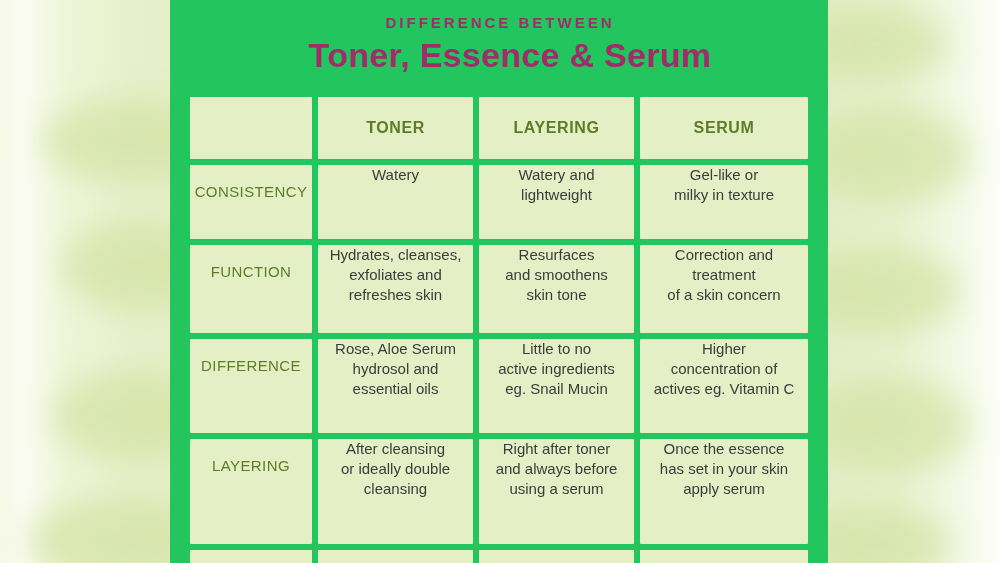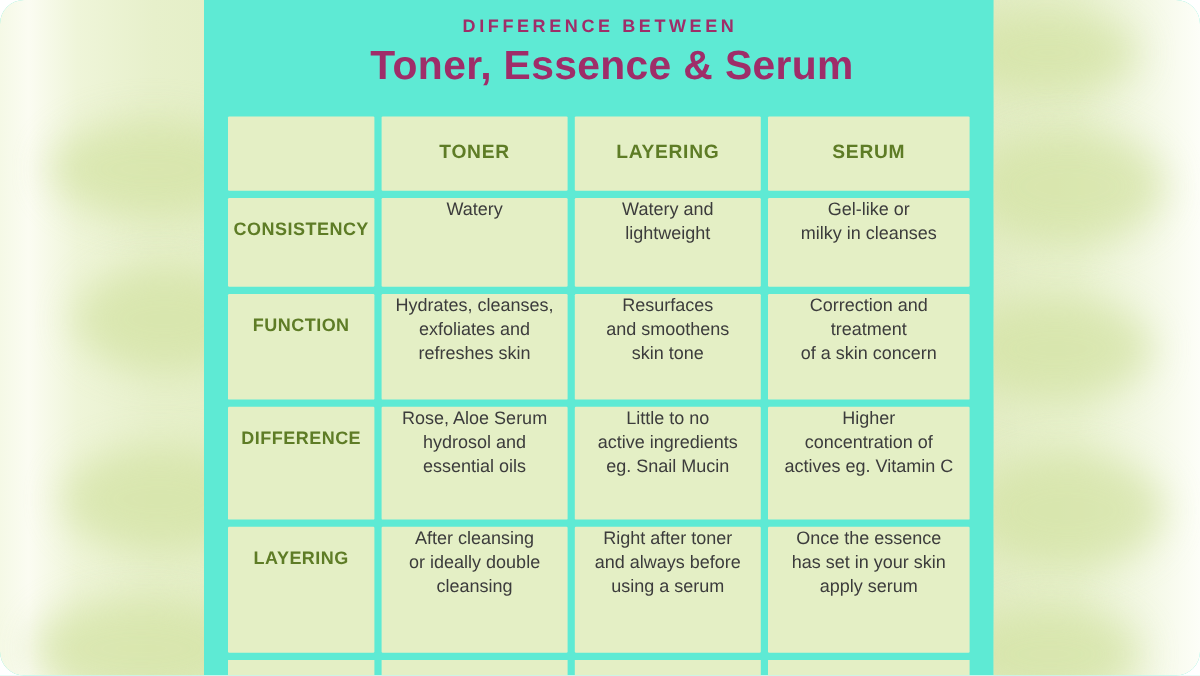--- a/index.html
+++ b/index.html
@@ -1,20 +1,19 @@
 <!DOCTYPE html>
 <html style="--magenta: #9f2d69; --cell-green: #e4efc5; --label-green: #5e7c26; --body-text: #3c3c3c;"><head>
 <meta charset="utf-8">
 <style>
   html,body { margin:0; padding:0; background:#ffffff; }
   .canvas {
     position:relative; width:1000px; height:563px; overflow:hidden;
-    background:#5eead4;
+    background:#22c55e;
     font-family:"Liberation Sans", sans-serif;
-    border-radius:20px;
   }
 
   
   .bg-left {
     position:absolute; left:0; top:0; width:170px; height:100%; overflow:hidden;
     background:linear-gradient(90deg,#f5f9e6 0%,#fbfcf2 14%,#eff5d9 38%,#e7f0cb 75%,#e5efc8 100%);
   }
   .bg-right {
     position:absolute; right:0; top:0; width:172px; height:100%; overflow:hidden;
     background:linear-gradient(90deg,#e3edc5 0%,#e8f1ce 40%,#f5f9e8 78%,#fdfef8 100%);
@@ -55,21 +54,21 @@
     display:flex; justify-content:center; text-align:center;
     border-radius:1px;
   }
   .cell.colhead {
     align-items:center;
     font-weight:bold; font-size:16px; letter-spacing:.6px;
     color:var(--label-green,#5e7c26);
   }
   .cell.rowlabel {
     align-items:flex-start; padding-top:18px; box-sizing:border-box;
-    font-weight:bold; font-size:15px; letter-spacing:.4px;
+    font-weight:normal; font-size:15px; letter-spacing:.4px;
     color:var(--label-green,#5e7c26);
   }
   .cell.body {
     align-items:flex-start; box-sizing:border-box;
     font-size:15px; line-height:20px; color:var(--body-text,#3c3c3c);
     white-space:pre-line;
   }
   .cell.partial { border-radius:0; }
 </style>
 </head>
@@ -102,21 +101,21 @@
     <div class="cell colhead"></div>
     <div class="cell colhead">TONER</div>
     <div class="cell colhead">LAYERING</div>
     <div class="cell colhead">SERUM</div>
 
     <div class="cell rowlabel">CONSISTENCY</div>
     <div class="cell body">Watery</div>
     <div class="cell body">Watery and
 lightweight</div>
     <div class="cell body">Gel-like or
-milky in cleanses</div>
+milky in texture</div>
 
     <div class="cell rowlabel">FUNCTION</div>
     <div class="cell body">Hydrates, cleanses,
 exfoliates and
 refreshes skin</div>
     <div class="cell body">Resurfaces
 and smoothens
 skin tone</div>
     <div class="cell body">Correction and
 treatment

